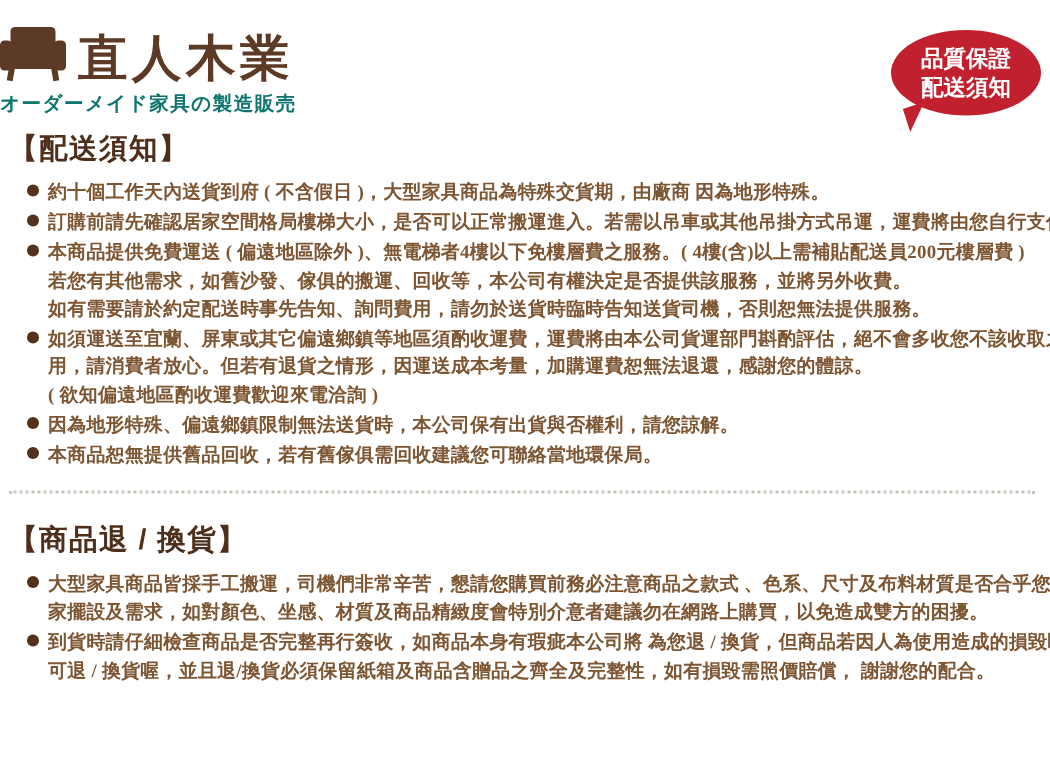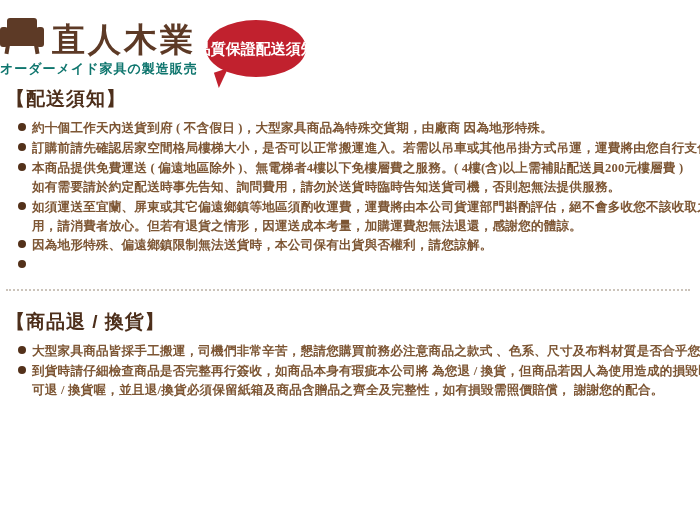--- a/index.html
+++ b/index.html
@@ -9,21 +9,21 @@
     background: #ffffff;
     font-family: "Liberation Serif", "DejaVu Serif", serif;
     color: #7d5634;
     overflow: hidden;
     position: relative;
   }
 
   
   .header {
     display: flex;
-    justify-content: flex-start;
+    justify-content: space-between;
     align-items: flex-start;
     padding: 18px 6px 0 0;
     height: 84px;
   }
   .logo-group {
     display: flex;
     flex-direction: column;
     align-items: flex-start;
     margin-right: 8px;
   }
@@ -51,20 +51,21 @@
     margin-top: 3px;
     white-space: nowrap;
   }
   .badge {
     position: relative;
     width: 100px;
     height: 57px;
     background: #c1212e;
     border-radius: 50%;
     display: flex;
+    flex-direction: column;
     align-items: center;
     justify-content: center;
     margin-top: 2px;
     flex: 0 0 auto;
   }
   .badge::after {
     content: "";
     position: absolute;
     left: 10px;
     bottom: -9px;
@@ -152,42 +153,45 @@
     <div class="section-title">【配送須知】</div>
     <div class="items">
         <div class="item">
           <div class="line first"><span class="bullet"></span><span>約十個工作天內送貨到府 ( 不含假日 )，大型家具商品為特殊交貨期，由廠商 因為地形特殊。</span></div>
         </div>
         <div class="item">
           <div class="line first"><span class="bullet"></span><span>訂購前請先確認居家空間格局樓梯大小，是否可以正常搬運進入。若需以吊車或其他吊掛方式吊運，運費將由您自行支付。</span></div>
         </div>
         <div class="item">
           <div class="line first"><span class="bullet"></span><span>本商品提供免費運送 ( 偏遠地區除外 )、無電梯者4樓以下免樓層費之服務。( 4樓(含)以上需補貼配送員200元樓層費 )</span></div>
+          <div class="line cont"><span>若您有其他需求，如舊沙發、傢俱的搬運、回收等，本公司有權決定是否提供該服務，並將另外收費。</span></div>
           <div class="line cont"><span>如有需要請於約定配送時事先告知、詢問費用，請勿於送貨時臨時告知送貨司機，否則恕無法提供服務。</span></div>
         </div>
         <div class="item">
           <div class="line first"><span class="bullet"></span><span>如須運送至宜蘭、屏東或其它偏遠鄉鎮等地區須酌收運費，運費將由本公司貨運部門斟酌評估，絕不會多收您不該收取之費</span></div>
           <div class="line cont"><span>用，請消費者放心。但若有退貨之情形，因運送成本考量，加購運費恕無法退還，感謝您的體諒。</span></div>
+          <div class="line cont"><span>( 欲知偏遠地區酌收運費歡迎來電洽詢 )</span></div>
         </div>
         <div class="item">
           <div class="line first"><span class="bullet"></span><span>因為地形特殊、偏遠鄉鎮限制無法送貨時，本公司保有出貨與否權利，請您諒解。</span></div>
         </div>
         <div class="item">
-          <div class="line first"><span class="bullet"></span></div>
+          <div class="line first"><span class="bullet"></span><span>本商品恕無提供舊品回收，若有舊傢俱需回收建議您可聯絡當地環保局。</span></div>
         </div>
       </div>
   </div>
 
   <hr class="divider">
 
   <div class="section">
     <div class="section-title">【商品退 / 換貨】</div>
     <div class="items">
         <div class="item">
           <div class="line first"><span class="bullet"></span><span>大型家具商品皆採手工搬運，司機們非常辛苦，懇請您購買前務必注意商品之款式 、色系、尺寸及布料材質是否合乎您的居</span></div>
+          <div class="line cont"><span>家擺設及需求，如對顏色、坐感、材質及商品精緻度會特別介意者建議勿在網路上購買，以免造成雙方的困擾。</span></div>
         </div>
         <div class="item">
           <div class="line first"><span class="bullet"></span><span>到貨時請仔細檢查商品是否完整再行簽收，如商品本身有瑕疵本公司將 為您退 / 換貨，但商品若因人為使用造成的損毀即不</span></div>
           <div class="line cont"><span>可退 / 換貨喔，並且退/換貨必須保留紙箱及商品含贈品之齊全及完整性，如有損毀需照價賠償， 謝謝您的配合。</span></div>
         </div>
       </div>
   </div>
 </div>
 
 </body></html>

